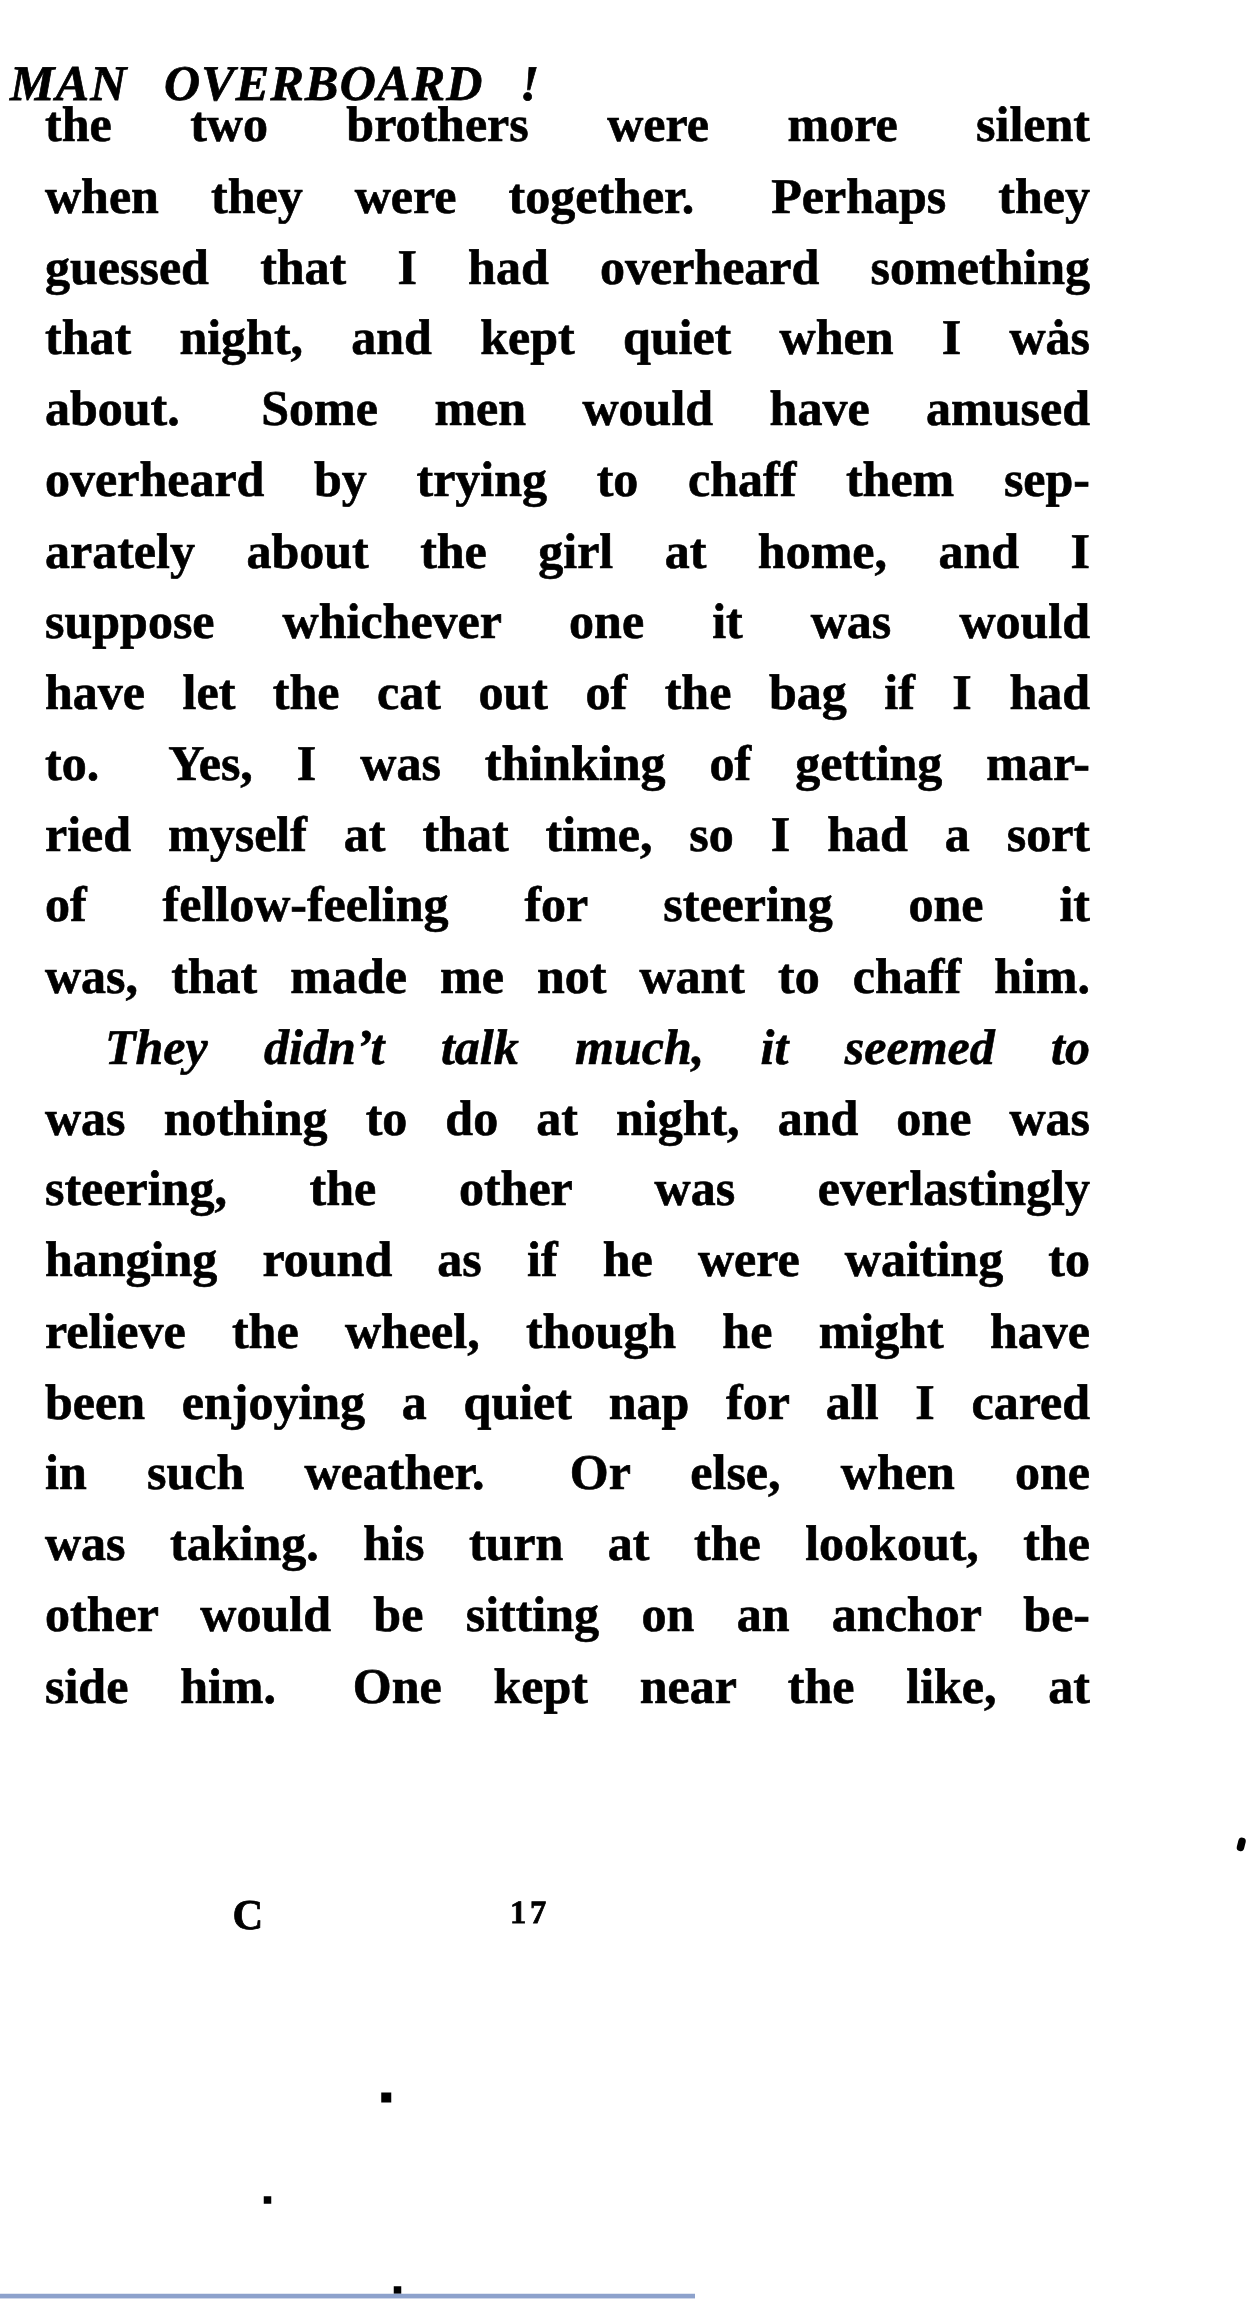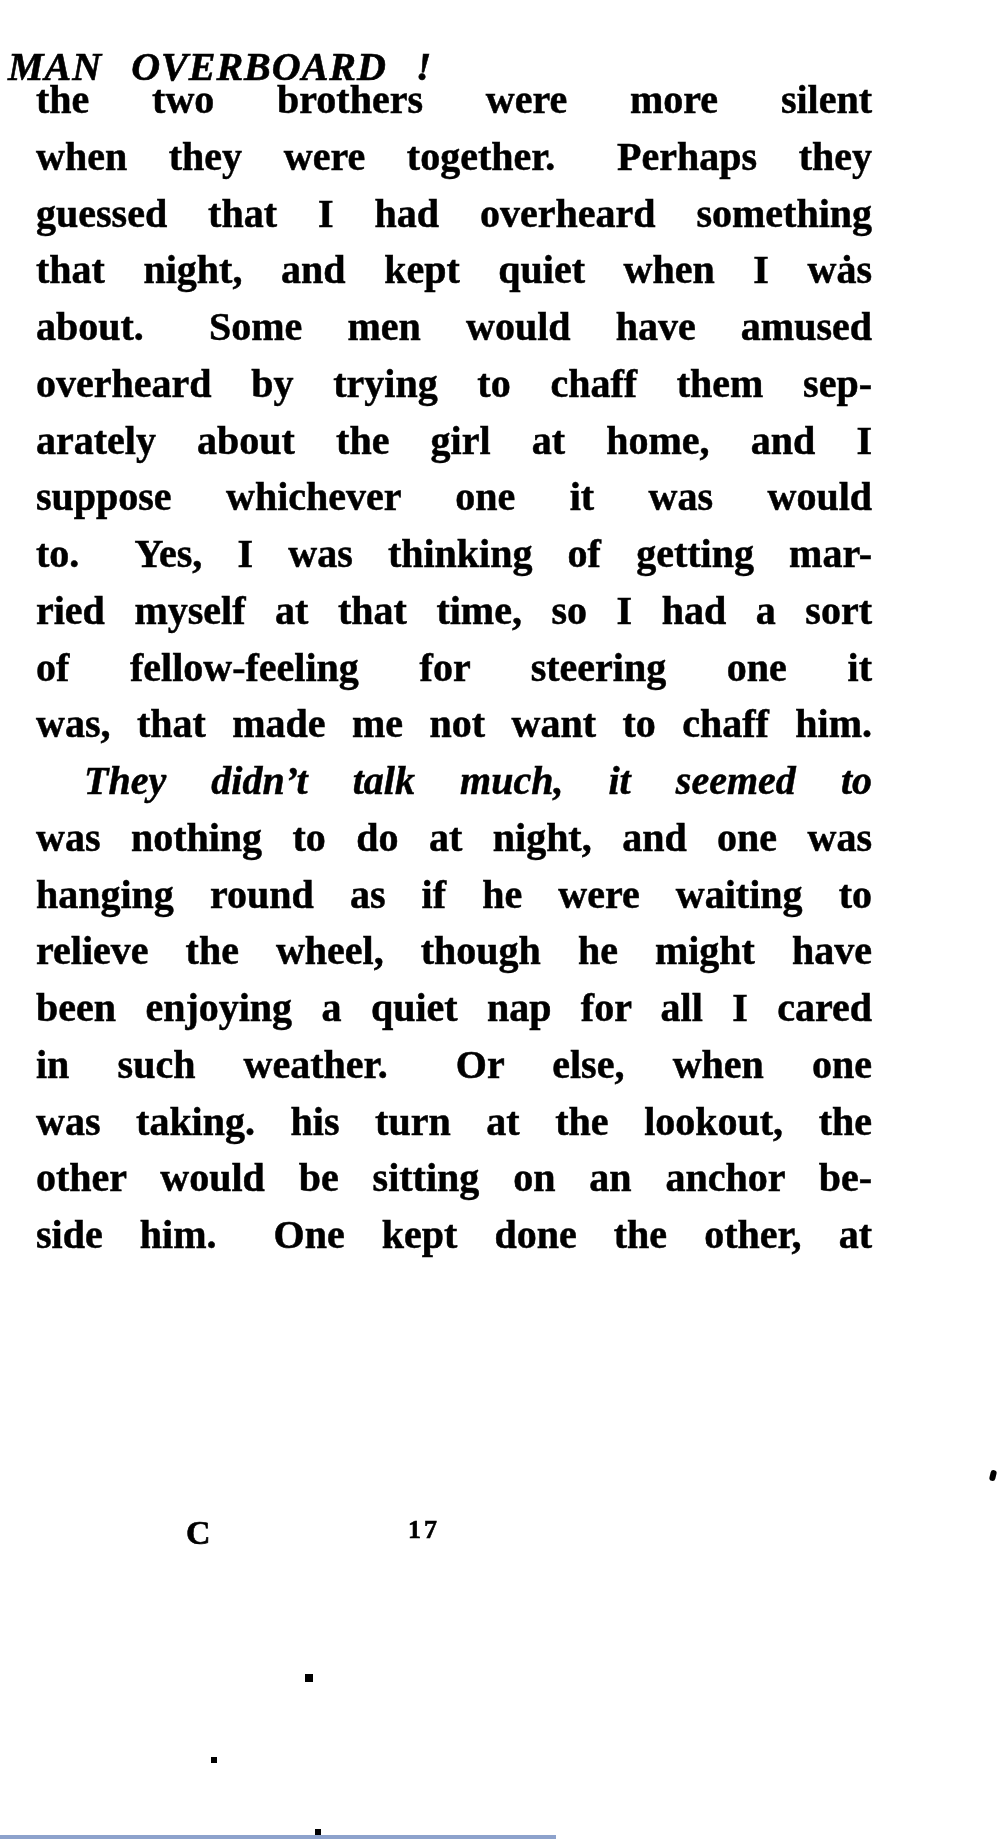--- a/index.html
+++ b/index.html
@@ -93,35 +93,37 @@
   <div class="body-text">
     <div class="para">
       <div class="line">the two brothers were more silent</div>
       <div class="line">when they were together.  Perhaps they</div>
       <div class="line">guessed that I had overheard something</div>
       <div class="line">that night, and kept quiet when I wȧs</div>
       <div class="line">about.  Some men would have amused</div>
       <div class="line">overheard by trying to chaff them sep-</div>
       <div class="line">arately about the girl at home, and I</div>
       <div class="line">suppose whichever one it was would</div>
+      <div class="line">have let the cat out of the bag if I had</div>
       <div class="line">to.  Yes, I was thinking of getting mar-</div>
       <div class="line">ried myself at that time, so I had a sort</div>
       <div class="line">of fellow-feeling for steering one it</div>
       <div class="line">was, that made me not want to chaff him.</div>
     </div>
     <div class="para indent">
       <div class="line">They didn’t talk much, it seemed to</div>
       <div class="line">was nothing to do at night, and one was</div>
+      <div class="line">steering, the other was everlastingly</div>
       <div class="line">hanging round as if he were waiting to</div>
       <div class="line">relieve the wheel, though he might have</div>
       <div class="line">been enjoying a quiet nap for all I cared</div>
       <div class="line">in such weather.  Or else, when one</div>
       <div class="line">was taking. his turn at the lookout, the</div>
       <div class="line">other would be sitting on an anchor be-</div>
-      <div class="line">side him.  One kept done the other, at</div>
+      <div class="line">side him.  One kept near the like, at</div>
     </div>
   </div>
 
   <span class="sig">C</span>
   <span class="pagenum">17</span>
 
   <div class="speck s1"></div>
   <div class="speck s2"></div>
   <div class="speck s3"></div>
   <div class="speck s4"></div>

